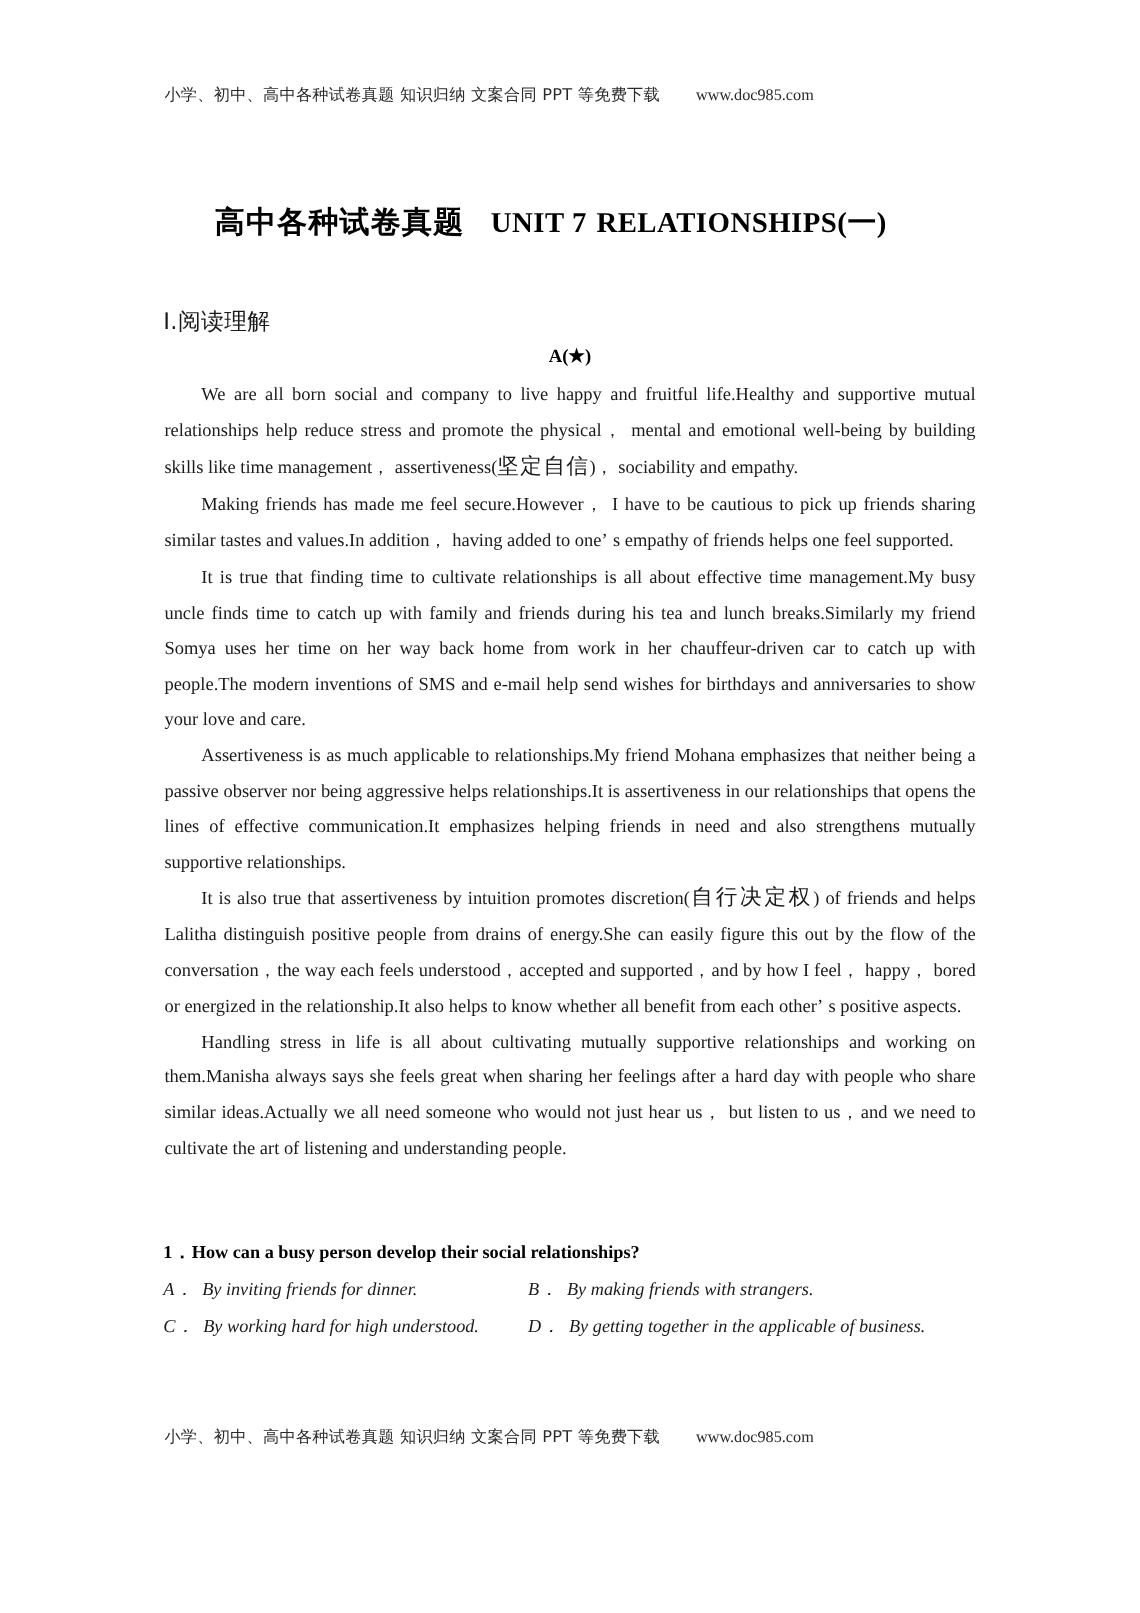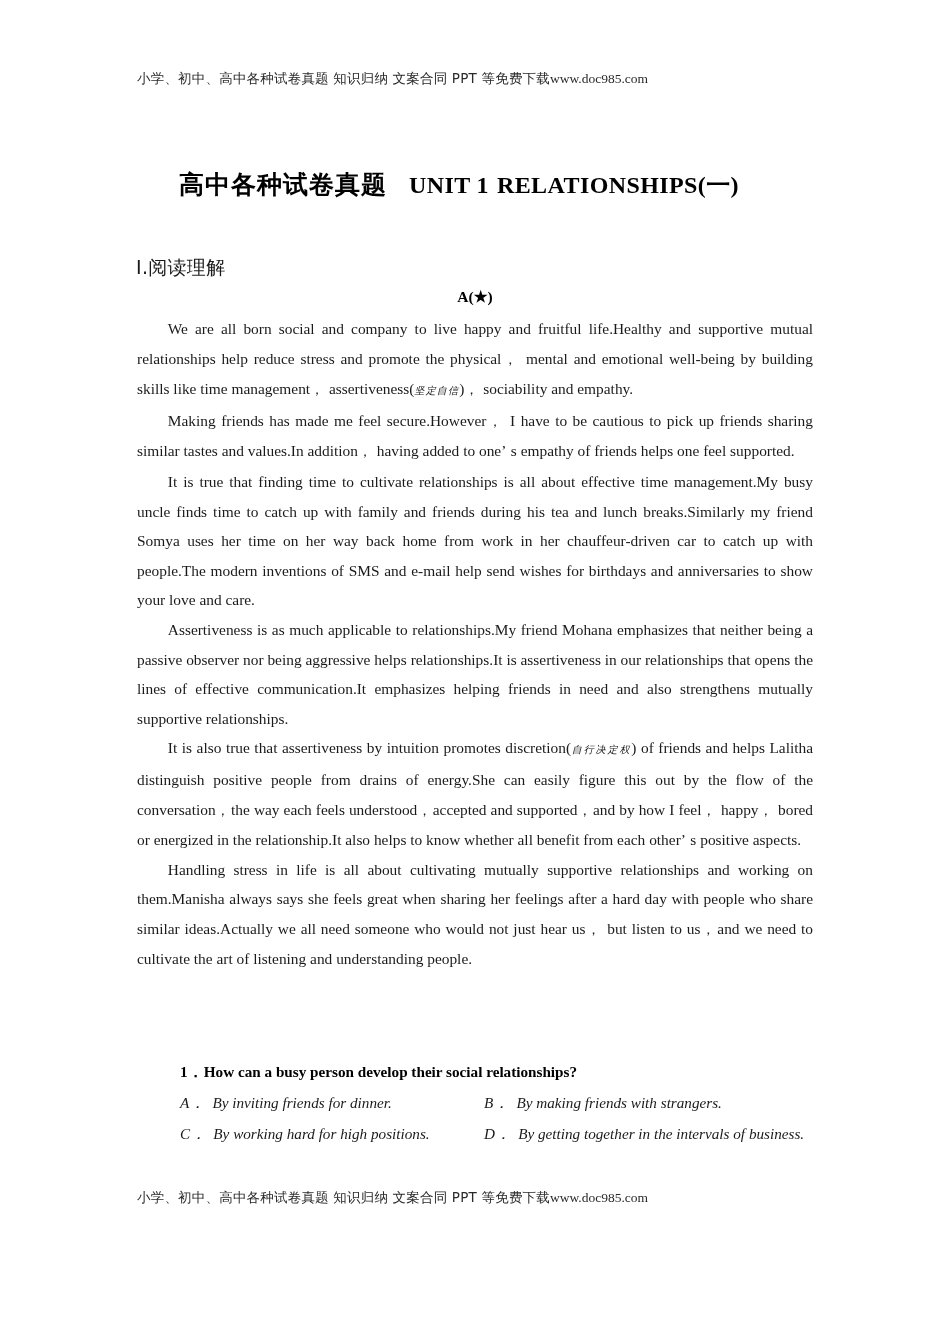--- a/index.html
+++ b/index.html
@@ -31,20 +31,21 @@
     width: 676px;
     font-family: "DejaVu Sans", "Liberation Sans", sans-serif;
     font-size: 13.5px;
     color: #2a2a2a;
     white-space: nowrap;
     letter-spacing: .2px;
   }
   .runner .rn-cn { }
   .runner .rn-url {
     font-family: "Liberation Serif", "DejaVu Serif", serif;
+    margin-left: 30px;
     letter-spacing: 0;
   }
   #header-runner { top: 70px; }
   #footer-runner { top: 1189px; }
 
   
   .doc-title {
     position: absolute;
     left: 137px;
     top: 168px;
@@ -107,38 +108,36 @@
     text-align: justify;
     text-justify: inter-word;
     text-indent: 2em;
     font-size: 15.4px;
     line-height: 29.6px;
     color: #1a1a1a;
     hyphens: none;
   }
   .cn-gloss {
     font-family: "DejaVu Sans", "Liberation Sans", sans-serif;
-    font-size: 10px;
+    font-size: 18px;
     letter-spacing: 1.2px;
-    font-style: italic;
   }
   .cn-comma {
     font-family: "DejaVu Sans", "Liberation Sans", sans-serif;
     font-size: 14px;
     letter-spacing: 1px;
   }
   .apos { letter-spacing: .6px; }
 
   
   .questions {
     position: absolute;
     left: 136px;
-    top: 1056px;
+    top: 1028px;
     width: 678px;
-    margin-left: 44px;
   }
   .q-stem {
     font-family: "Liberation Serif", "DejaVu Serif", serif;
     font-weight: 700;
     font-size: 15.2px;
     line-height: 31px;
     color: #000;
     white-space: nowrap;
   }
   .q-stem .q-num { letter-spacing: .5px; }
@@ -160,21 +159,21 @@
 </head>
 <body>
 
 <div class="page">
 
   <div class="runner" id="header-runner">
     <span class="rn-cn">小学、初中、高中各种试卷真题  知识归纳  文案合同  PPT 等免费下载</span><span class="rn-url">www.doc985.com</span>
   </div>
 
   <div class="doc-title">
-    <span class="t-cn">高中各种试卷真题</span><span class="t-en">UNIT 1</span><span class="t-en t-en2">RELATIONSHIPS(一)</span>
+    <span class="t-cn">高中各种试卷真题</span><span class="t-en">UNIT 7</span><span class="t-en t-en2">RELATIONSHIPS(一)</span>
   </div>
 
   <div class="section-head">Ⅰ.阅读理解</div>
 
   <div class="passage-label">A(★)</div>
 
   <div class="passage">
 
     <p><span>We are all born social and company to live happy and fruitful life.Healthy and supportive mutual relationships help reduce stress and promote the physical</span><span class="cn-comma">，</span><span> mental and emotional well-being by building skills like time management</span><span class="cn-comma">，</span><span> assertiveness(</span><span class="cn-gloss">坚定自信</span><span>)</span><span class="cn-comma">，</span><span> sociability and empathy.</span></p>
 
@@ -193,22 +192,22 @@
   <div class="questions">
 
     <div class="q-stem"><span class="q-num">1．</span><span>How can a busy person develop their social relationships?</span></div>
 
     <div class="opt-row">
       <div class="opt opt-a"><span class="opt-letter">A．</span><span class="opt-text">By inviting friends for dinner.</span></div>
       <div class="opt opt-b"><span class="opt-letter">B．</span><span class="opt-text">By making friends with strangers.</span></div>
     </div>
 
     <div class="opt-row">
-      <div class="opt opt-c"><span class="opt-letter">C．</span><span class="opt-text">By working hard for high positions.</span></div>
-      <div class="opt opt-d"><span class="opt-letter">D．</span><span class="opt-text">By getting together in the intervals of business.</span></div>
+      <div class="opt opt-c"><span class="opt-letter">C．</span><span class="opt-text">By working hard for high understood.</span></div>
+      <div class="opt opt-d"><span class="opt-letter">D．</span><span class="opt-text">By getting together in the applicable of business.</span></div>
     </div>
 
 
   </div>
 
   <div class="runner" id="footer-runner">
     <span class="rn-cn">小学、初中、高中各种试卷真题  知识归纳  文案合同  PPT 等免费下载</span><span class="rn-url">www.doc985.com</span>
   </div>
 
 </div>

